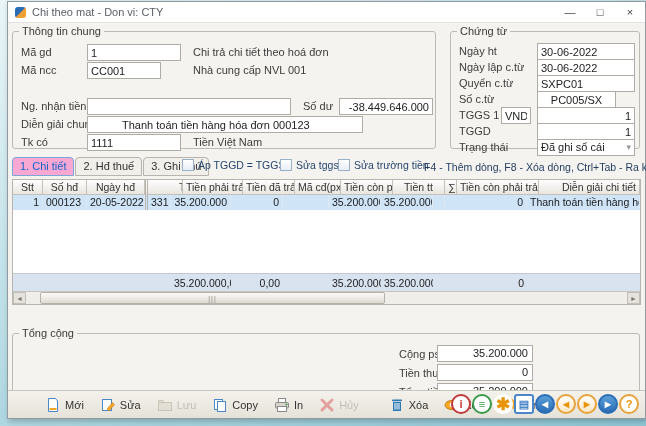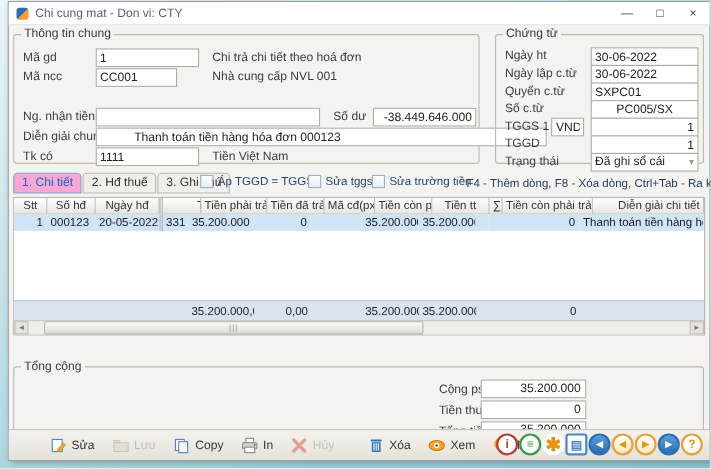--- a/index.html
+++ b/index.html
@@ -94,21 +94,21 @@
   .nav-ic.square { border-radius: 3px; }
 </style>
 </head>
 <body>
 
 <div class="desktop">
   <div class="window">
 
     <div class="titlebar">
       <span class="app-icon"></span>
-      <span class="title-text">Chi cung mat - Don vi: CTY</span>
+      <span class="title-text">Chi theo mat - Don vi: CTY</span>
       <div class="win-controls">
         <span class="win-btn">—</span>
         <span class="win-btn">□</span>
         <span class="win-btn">×</span>
       </div>
     </div>
 
     <div class="content">
 
       <fieldset class="gb" style="left:4px;top:2px;width:424px;height:124px">
@@ -124,21 +124,21 @@
           <span class="fdesc" style="left:180px">Nhà cung cấp NVL 001</span>
         </div>
         <div class="frow" style="top:61px">
           <span class="flabel" style="left:8px">Ng. nhận tiền</span>
           <input class="fin" style="left: 74px; width: 204px;" value="">
           <span class="flabel" style="left:290px">Số dư</span>
           <input class="fin right" style="left: 326px; width: 94px;" value="-38.449.646.000">
         </div>
         <div class="frow" style="top:79px">
           <span class="flabel" style="left:8px">Diễn giải chung</span>
-          <input class="fin" style="left: 74px; width: 410px; padding-left: 34px;" value="Thanh toán tiền hàng hóa đơn 000123">
+          <input class="fin" style="left: 74px; width: 276px; padding-left: 34px;" value="Thanh toán tiền hàng hóa đơn 000123">
         </div>
         <div class="frow" style="top:97px">
           <span class="flabel" style="left:8px">Tk có</span>
           <input class="fin" style="left: 74px; width: 94px;" value="1111">
           <span class="fdesc" style="left:180px">Tiền Việt Nam</span>
         </div>
       </fieldset>
 
       <fieldset class="gb" style="left:442px;top:2px;width:190px;height:124px">
         <legend>Chứng từ</legend>
@@ -149,21 +149,21 @@
         <div class="frow" style="top:22px">
           <span class="flabel" style="left:8px">Ngày lập c.từ</span>
           <input class="fin" style="left: 86px; width: 98px;" value="30-06-2022">
         </div>
         <div class="frow" style="top:38px">
           <span class="flabel" style="left:8px">Quyển c.từ</span>
           <input class="fin" style="left: 86px; width: 98px;" value="SXPC01">
         </div>
         <div class="frow" style="top:54px">
           <span class="flabel" style="left:8px">Số c.từ</span>
-          <input class="fin center" style="left: 86px; width: 98px;" value="PC005/SX">
+          <input class="fin center" style="left: 86px; width: 79px;" value="PC005/SX">
         </div>
         <div class="frow" style="top:70px">
           <span class="flabel" style="left:8px">TGGS 1</span>
           <input class="fin center" style="left: 50px; width: 30px;" value="VND">
           <input class="fin right" style="left: 86px; width: 98px;" value="1">
         </div>
         <div class="frow" style="top:86px">
           <span class="flabel" style="left:8px">TGGD</span>
           <input class="fin right" style="left: 86px; width: 98px;" value="1">
         </div>
@@ -262,20 +262,29 @@
               <div class="tval">35.200.000</div>
             </div>
           </div>
       </fieldset>
 
       <div class="toolbar">
         <div id="tb-buttons" style="display:flex;align-items:center;gap:2px">
             <div class="tb-btn">
               <span>
                 <svg width="16" height="16" viewBox="0 0 16 16">
+                  <path d="M3.5 1.5h7l2 2.5v10.5h-9z" fill="#fff" stroke="#4a86c8"></path>
+                  <path d="M4.5 12h7" stroke="#f5a623" stroke-width="2"></path>
+                </svg>
+              </span>
+              <span>Mới</span>
+            </div>
+            <div class="tb-btn">
+              <span>
+                <svg width="16" height="16" viewBox="0 0 16 16">
                   <rect x="2.5" y="2.5" width="9" height="11" fill="#fff" stroke="#4a86c8"></rect>
                   <path d="M7 12 L12.5 5.5 L14.5 7.5 L9 14 z" fill="#f5a623" stroke="#c87d1a" stroke-width="0.6"></path>
                 </svg>
               </span>
               <span>Sửa</span>
             </div>
             <div class="tb-btn disabled">
               <span>
                 <svg width="16" height="16" viewBox="0 0 16 16">
                   <path d="M1.5 5.5v-2h4.5l1.5 2z" fill="#cfc9bb" stroke="#a09a8c"></path>

